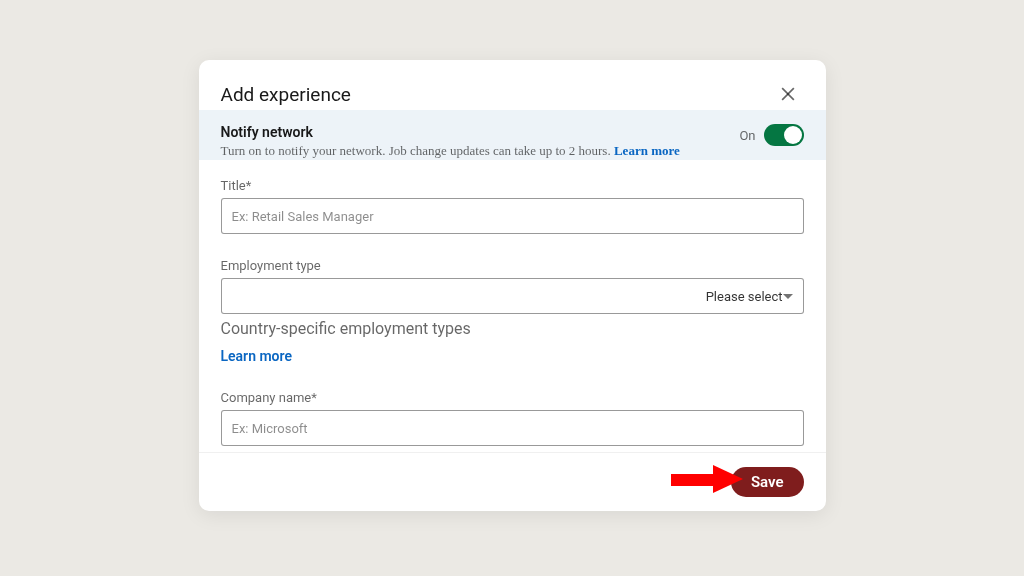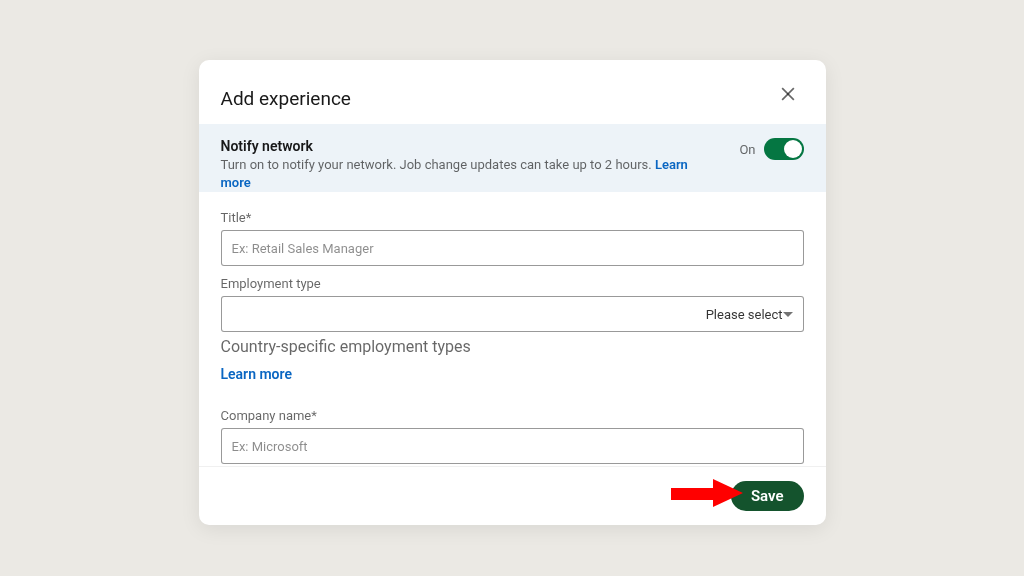--- a/index.html
+++ b/index.html
@@ -15,23 +15,23 @@
     }
     .modal {
       width: 627px;
       background: #fff;
       border-radius: 10px;
       box-shadow: 0 4px 20px rgba(0,0,0,0.08);
       overflow: hidden;
       position: relative;
     }
     .modal-header {
-      padding: 18px 22px 14px;
-      display: flex;
-      align-items: flex-end;
+      padding: 18px 22px 0;
+      display: flex;
+      align-items: center;
       justify-content: space-between;
     }
     .modal-title {
       font-size: 19px;
       font-weight: 400;
       color: rgba(0,0,0,0.9);
     }
     .close-btn {
       width: 32px;
       height: 32px;
@@ -67,20 +67,21 @@
     .notify-heading {
       font-size: 14px;
       font-weight: 600;
       color: rgba(0,0,0,0.9);
       margin-bottom: 2px;
     }
     .notify-desc {
       font-size: 13px;
       color: rgba(0,0,0,0.6);
       line-height: 1.4;
+      font-family: Liberation Serif, serif;
     }
     .learn-link {
       color: #0a66c2;
       font-weight: 600;
       cursor: pointer;
     }
     .toggle-wrap {
       display: flex;
       align-items: center;
       gap: 8px;
@@ -104,21 +105,21 @@
       top: 2px;
       width: 18px;
       height: 18px;
       background: #fff;
       border-radius: 50%;
     }
     .form-content {
       padding: 18px 22px 10px;
     }
     .field {
-      margin-bottom: 10px;
+      margin-bottom: 24px;
     }
     .field-label {
       font-size: 13px;
       color: rgba(0,0,0,0.6);
       margin-bottom: 5px;
       display: block;
     }
     .text-input, .select-input {
       width: 100%;
       height: 36px;
@@ -165,21 +166,21 @@
       margin-bottom: 26px;
     }
     .modal-footer {
       padding: 14px 22px;
       display: flex;
       justify-content: flex-end;
       border-top: 1px solid rgba(0,0,0,0.06);
       position: relative;
     }
     .save-btn {
-      background: #14532d;
+      background: #7f1d1d;
       color: #fff;
       border: none;
       border-radius: 16px;
       padding: 6px 20px;
       font-size: 15px;
       font-weight: 600;
       cursor: pointer;
       font-family: inherit;
     }
     .arrow-annotation {

